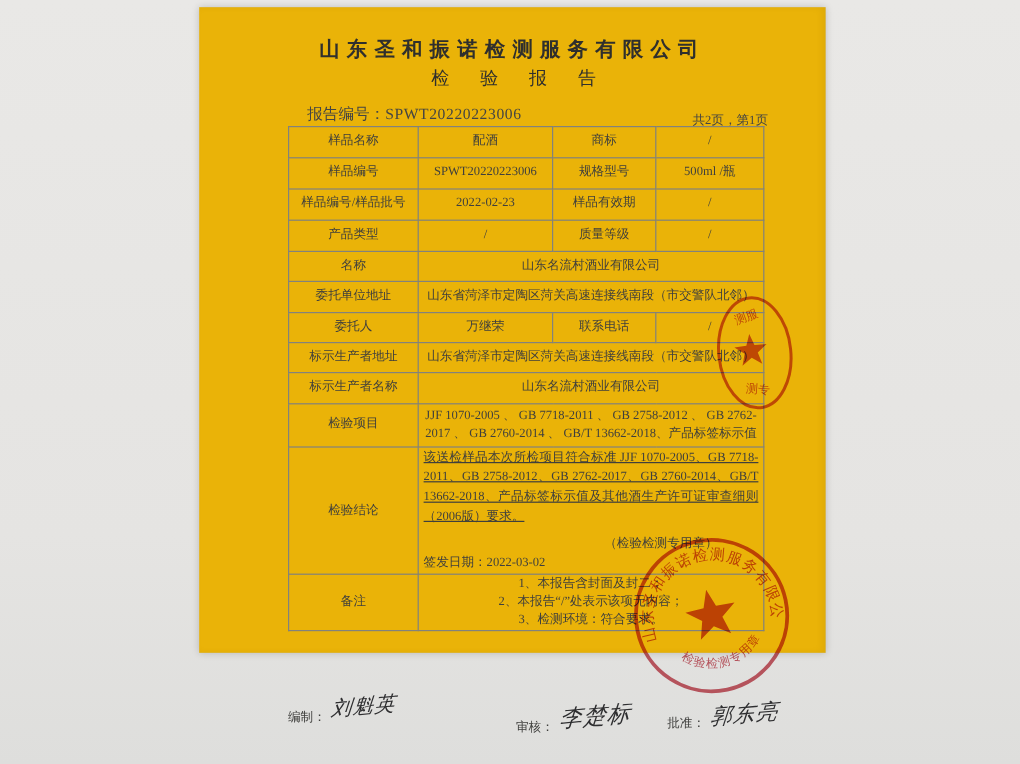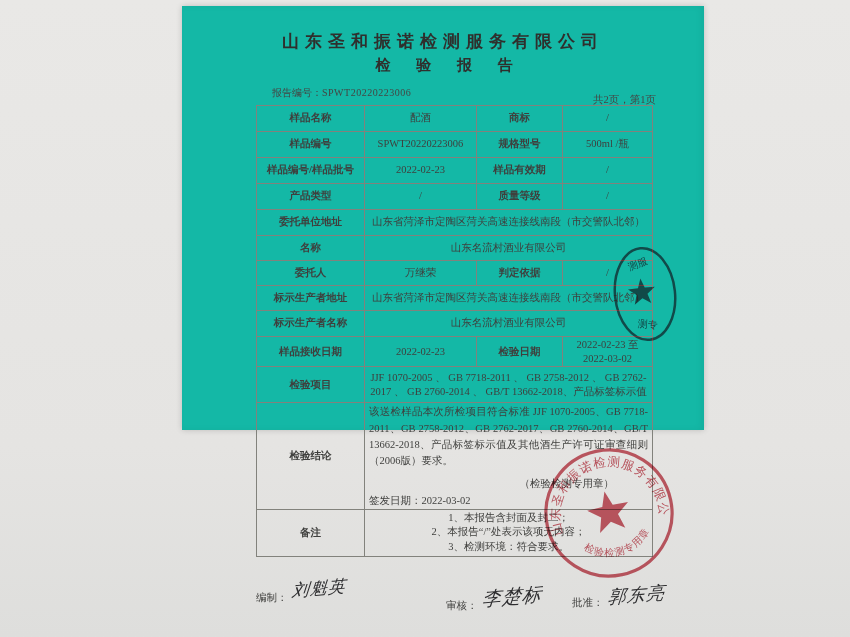--- a/index.html
+++ b/index.html
@@ -3,50 +3,50 @@
 <meta charset="utf-8">
 <style>
   * { margin:0; padding:0; box-sizing:border-box; }
   html,body { width:850px; height:637px; overflow:hidden; }
   body {
     font-family:"Liberation Serif","DejaVu Serif",serif;
     background:linear-gradient(180deg,#e9e8e6 0%,#e5e4e2 70%,#dededc 100%);
     position:relative; color:#3d3d3b;
   }
   .paper {
-    position:absolute; left:182px; top:6px; width:522px; height:424px;
-    background:#14b8a6;
+    position:absolute; left:166px; top:6px; width:522px; height:538px;
+    background:#eab308;
     box-shadow:0 0 6px rgba(0,0,0,.18), inset -3px 0 6px rgba(0,0,0,.05);
   }
   .title-company {
     position:absolute; top:24px; left:0; width:100%; text-align:center;
     font-size:17px; font-weight:bold; letter-spacing:6px; color:#2f2f2d;
   }
   .title-report {
     position:absolute; top:50px; left:0; width:100%; text-align:center;
-    font-size:15px; font-weight:bold; letter-spacing:11px; color:#2f2f2d;padding-left:13px;
-  }
-  .report-no-line { position:absolute; top:80px; left:90px; font-size:10px; color:#454543; }
+    font-size:15px; font-weight:normal; letter-spacing:11px; color:#2f2f2d;padding-left:13px;
+  }
+  .report-no-line { position:absolute; top:80px; left:90px; font-size:13px; color:#454543; }
   .report-no-line .no { letter-spacing:.5px; }
   .pages-line { position:absolute; top:87px; right:48px; font-size:10.5px; color:#454543; }
 
   table.report {
     position:absolute; left:74px; top:99px; width:396px;
     border-collapse:collapse; table-layout:fixed;
     font-size:10.5px; color:#3f3f3d;
   }
   table.report td {
     border:1px solid #82827c; text-align:center; vertical-align:middle;
     padding:1px 4px; line-height:1.35;
   }
-  td.lab { font-weight:bold; }
+  td.lab { font-weight:normal; }
   td.txt-left { text-align:left; padding:2px 6px; }
   .two-line div { line-height:1.3; }
   .concl-cell { position:relative; text-align:left; vertical-align:top; padding:4px 6px 2px 6px; }
-  .concl-text { line-height:1.55; text-align:justify; }
+  .concl-text { line-height:1.55; text-align:justify;text-decoration:underline; }
   .stamp-note { text-align:right; padding-right:34px; margin-top:8px; }
   .issue-date { text-align:left; padding-right:26px; margin-top:2px; }
   .remark-cell { text-align:left; padding:2px 6px; }
   .remark-cell div { line-height:1.4; }
 
   .footer-sign { position:absolute; top:574px; left:74px; width:400px; font-size:10.5px; color:#3f3f3d; }
   .sig-group { position:absolute; white-space:nowrap; }
   .sig-prepare { left:0; top:4px; }
   .sig-review  { left:190px; top:10px; }
   .sig-approve { left:316px; top:8px; }
@@ -105,50 +105,41 @@
       <td>2022-02-23</td>
       <td class="lab">样品有效期</td>
       <td>/</td>
     </tr>
     <tr style="height:26px">
       <td class="lab">产品类型</td>
       <td>/</td>
       <td class="lab">质量等级</td>
       <td>/</td>
     </tr>
-    <tr style="height:26px">
-      <td class="lab">委托单位地址</td>
-      <td colspan="3">山东省菏泽市定陶区菏关高速连接线南段（市交警队北邻）</td>
-    </tr>
     <tr style="height:25px">
       <td class="lab">名称</td>
       <td colspan="3">山东名流村酒业有限公司</td>
     </tr>
+    <tr style="height:26px">
+      <td class="lab">委托单位地址</td>
+      <td colspan="3">山东省菏泽市定陶区菏关高速连接线南段（市交警队北邻）</td>
+    </tr>
     <tr style="height:25px">
       <td class="lab">委托人</td>
       <td>万继荣</td>
-      <td class="lab">判定依据</td>
+      <td class="lab">联系电话</td>
       <td>/</td>
     </tr>
     <tr style="height:25px">
       <td class="lab">标示生产者地址</td>
       <td colspan="3">山东省菏泽市定陶区菏关高速连接线南段（市交警队北邻）</td>
     </tr>
     <tr style="height:26px">
       <td class="lab">标示生产者名称</td>
       <td colspan="3">山东名流村酒业有限公司</td>
-    </tr>
-    <tr style="height:30px">
-      <td class="lab">样品接收日期</td>
-      <td>2022-02-23</td>
-      <td class="lab">检验日期</td>
-      <td class="two-line">
-        <div>2022-02-23 至</div>
-        <div>2022-03-02</div>
-      </td>
     </tr>
     <tr style="height:36px">
       <td class="lab">检验项目</td>
       <td colspan="3" class="txt-left">JJF 1070-2005 、 GB 7718-2011 、 GB 2758-2012 、 GB 2762-2017 、 GB 2760-2014 、 GB/T 13662-2018、产品标签标示值</td>
     </tr>
     <tr style="height:76px">
       <td class="lab">检验结论</td>
       <td colspan="3" class="concl-cell">
         <div class="concl-text">该送检样品本次所检项目符合标准 JJF 1070-2005、GB 7718-2011、GB 2758-2012、GB 2762-2017、GB 2760-2014、GB/T 13662-2018、产品标签标示值及其他酒生产许可证审查细则（2006版）要求。</div>
         <div class="stamp-note">（检验检测专用章）</div>

